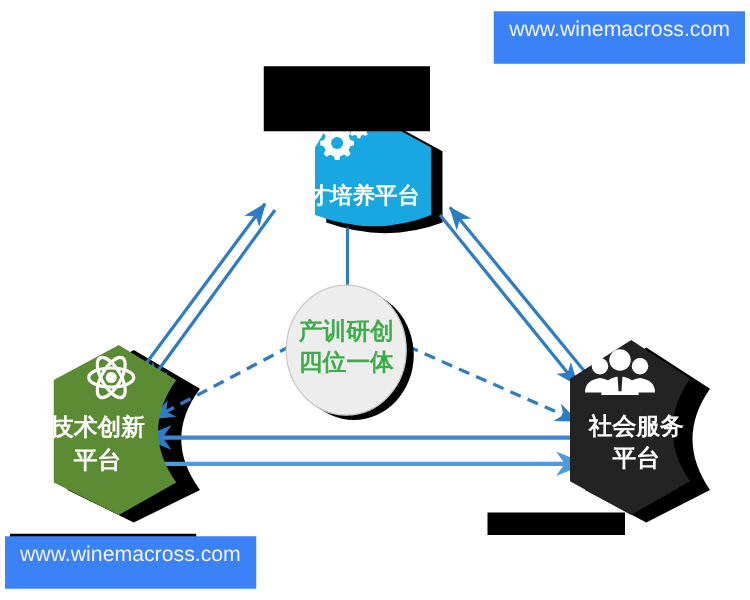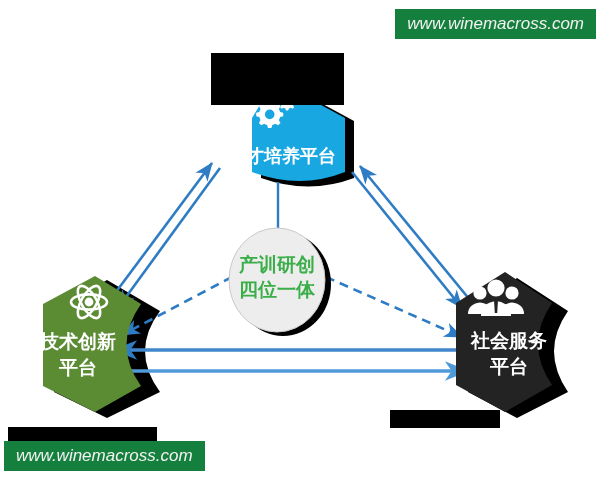--- a/index.html
+++ b/index.html
@@ -17,29 +17,28 @@
   }
   #diagram-svg {
     position: absolute;
     left: 0;
     top: 0;
     width: 600px;
     height: 480px;
   }
   .watermark {
     position: absolute;
-    background: #15803d;
+    background: #3b82f6;
     color: #f2f2f2;
     font-family: "Liberation Sans", sans-serif;
     font-size: 17px;
     letter-spacing: 0px;
-    padding: 6px 12px 7px 12px;
+    padding: 6px 12px 19px 12px;
     white-space: nowrap;
     line-height: 1;
-    font-style: italic;
   }
   #watermark-top-right {
     right: 4px;
     top: 9px;
   }
   #watermark-bottom-left {
     left: 4px;
     bottom: 9px;
   }
   .redaction-bar {

